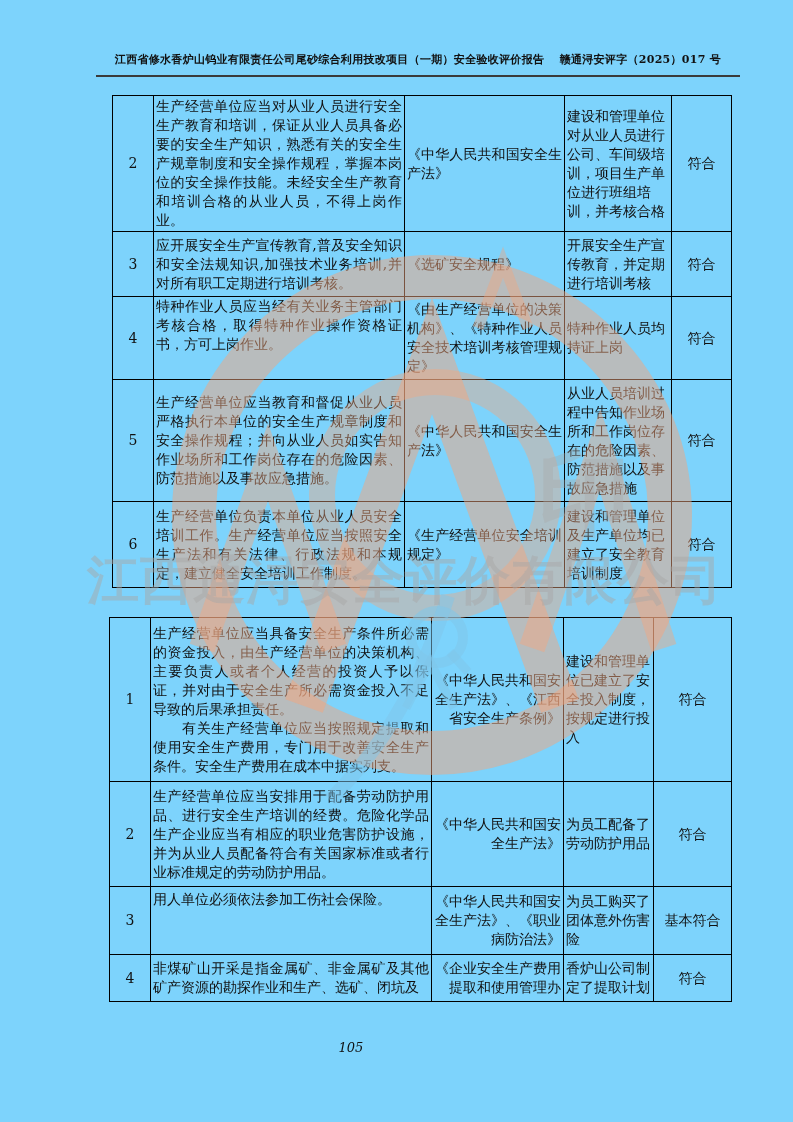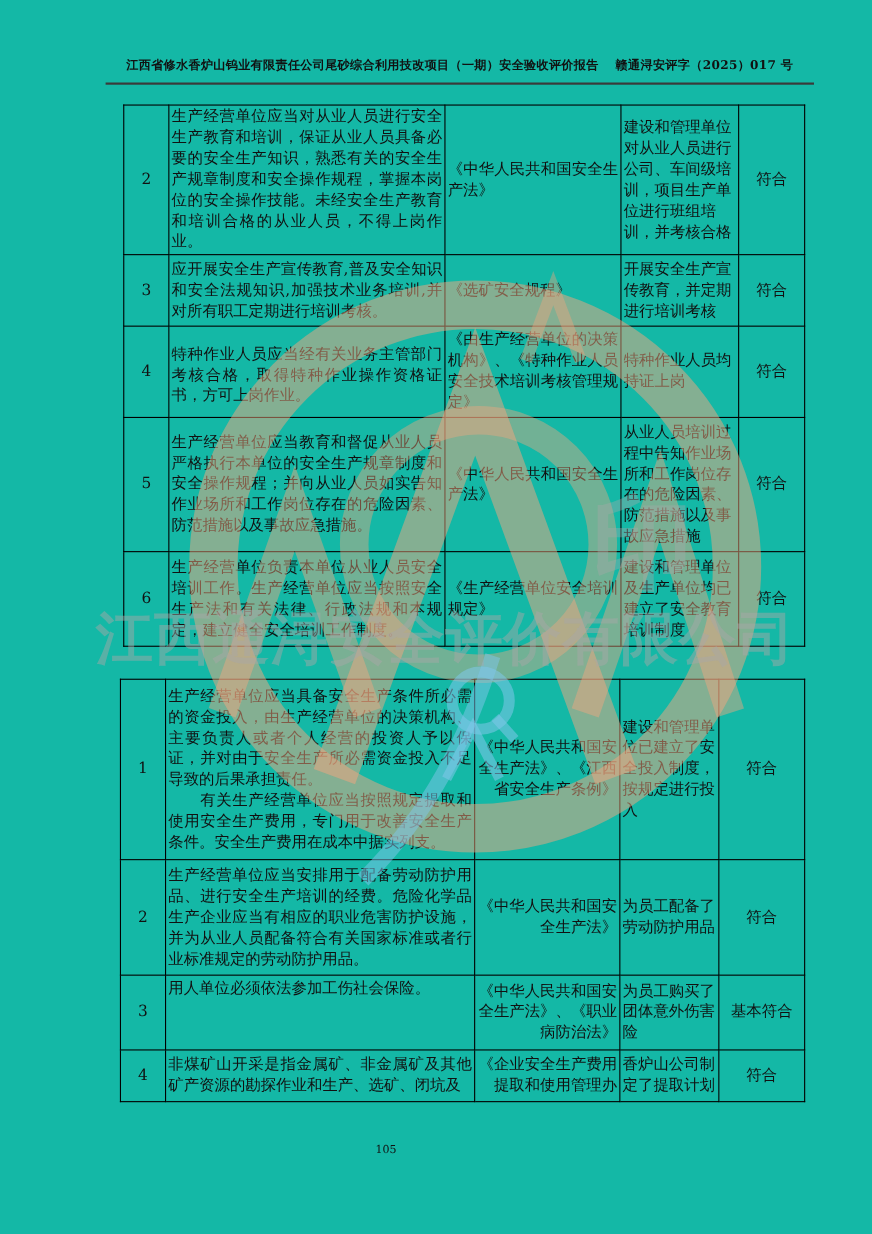--- a/index.html
+++ b/index.html
@@ -1,16 +1,16 @@
 <!DOCTYPE html>
 <html><head>
 <meta charset="utf-8">
 <style>
   html,body{margin:0;padding:0;background:#e8e8e8;}
-  .page{position:relative;width:793px;height:1122px;background:#14b8a6;overflow:hidden;
+  .page{position:relative;width:793px;height:1122px;background:#7dd3fc;overflow:hidden;
         font-family:"DejaVu Serif","Liberation Serif",serif;color:#111;}
   
   .doc-header{position:absolute;left:96px;top:52px;width:644px;text-align:center;
               font-size:11px;font-weight:bold;letter-spacing:.3px;
               padding-bottom:8px;border-bottom:2px solid #3a3a3a;}
   
   table.rpt{position:absolute;border-collapse:collapse;table-layout:fixed;}
   table.rpt td,table.rpt th{border:1.5px solid #000;font-size:14px;line-height:19px;
               padding:1px 2px;vertical-align:middle;overflow:hidden;font-weight:normal;}
   table.rpt th{font-weight:bold;text-align:center;font-size:14.5px;}
@@ -18,21 +18,21 @@
   td.c-content{text-align:justify;white-space:pre-wrap;margin-top:18px;}
   td.c-basis-l{text-align:left;text-align:justify;}
   td.c-basis-c{text-align:right;}
   td.c-status{text-align:left;}
   td.c-conf{text-align:center;}
   .v-top{vertical-align:top !important;}
   
   .tbl-title{position:absolute;left:0;top:591px;width:793px;text-align:center;
              font-weight:bold;font-size:17.5px;letter-spacing:1px;}
   
-  .page-num{position:absolute;left:0;top:1040px;width:702px;text-align:center;font-size:10px;}
+  .page-num{position:absolute;left:0;top:1040px;width:702px;text-align:center;font-size:13px;font-style:italic;}
   
   .watermark{position:absolute;left:0;top:0;width:793px;height:1122px;pointer-events:none;z-index:5;}
 </style>
 </head>
 <body>
 
 <div class="page">
 
   <div class="doc-header">江西省修水香炉山钨业有限责任公司尾砂综合利用技改项目（一期）安全验收评价报告　 赣通浔安评字（2025）017 号</div>
 
@@ -54,21 +54,21 @@
       </tr>
       <tr style="height:65px">
         <td class="c-no">3</td>
         <td class="c-content">应开展安全生产宣传教育,普及安全知识和安全法规知识,加强技术业务培训,并对所有职工定期进行培训考核。</td>
         <td class="c-basis-l">《选矿安全规程》</td>
         <td class="c-status">开展安全生产宣传教育，并定期进行培训考核</td>
         <td class="c-conf">符合</td>
       </tr>
       <tr style="height:83px">
         <td class="c-no">4</td>
-        <td class="c-content v-top" style="padding-top:16px">特种作业人员应当经有关业务主管部门考核合格，取得特种作业操作资格证书，方可上岗作业。</td>
+        <td class="c-content v-top" style="padding-top:0">特种作业人员应当经有关业务主管部门考核合格，取得特种作业操作资格证书，方可上岗作业。</td>
         <td class="c-basis-l">《由生产经营单位的决策机构》、《特种作业人员安全技术培训考核管理规定》</td>
         <td class="c-status">特种作业人员均持证上岗</td>
         <td class="c-conf">符合</td>
       </tr>
       <tr style="height:122px">
         <td class="c-no">5</td>
         <td class="c-content">生产经营单位应当教育和督促从业人员严格执行本单位的安全生产规章制度和安全操作规程；并向从业人员如实告知作业场所和工作岗位存在的危险因素、防范措施以及事故应急措施。</td>
         <td class="c-basis-l">《中华人民共和国安全生产法》</td>
         <td class="c-status">从业人员培训过程中告知作业场所和工作岗位存在的危险因素、防范措施以及事故应急措施</td>
         <td class="c-conf">符合</td>

